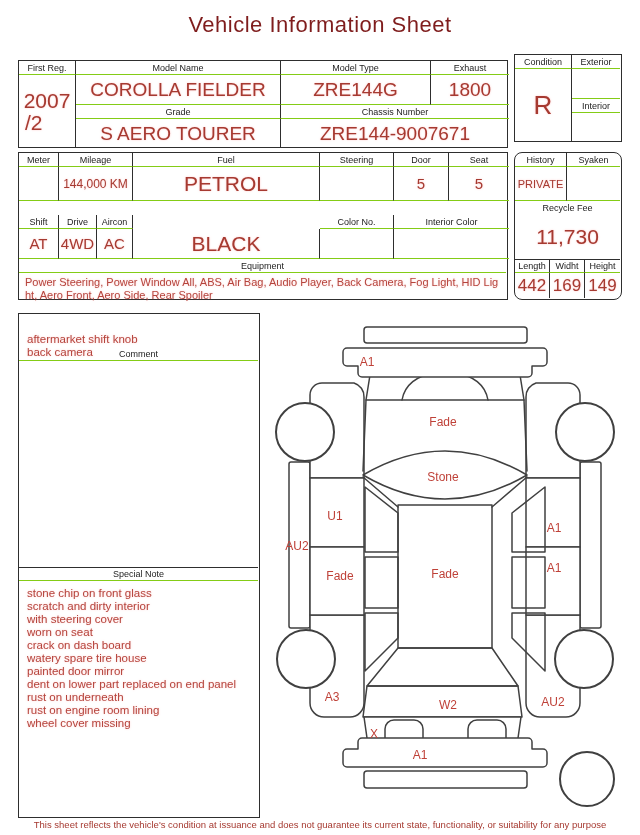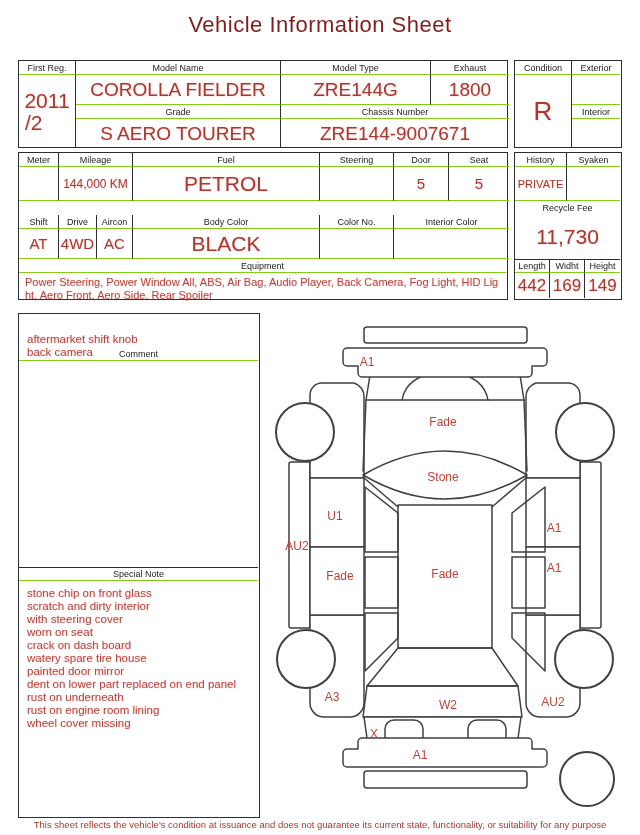--- a/index.html
+++ b/index.html
@@ -24,36 +24,36 @@
   svg text{font-family:"Liberation Sans",sans-serif;font-size:12px;fill:#bf4138;text-anchor:middle;}
 </style>
 </head>
 <body>
 
 <div class="abs title">Vehicle Information Sheet</div>
 
 <div class="abs box" style="left:18px;top:60px;width:490px;height:88px;">
   <div class="cell hdr br bb" style="left:0;top:0;width:57px;height:14px;">First Reg.</div>
   <div class="cell val br" style="left:0;top:14px;width:57px;height:73px;font-size:21px;line-height:22px;flex-direction:column;">
-    <span>2011</span>
+    <span>2007</span>
     <span style="align-self:flex-start;padding-left:6px;">/2</span>
   </div>
   <div class="cell hdr br bb" style="left:57px;top:0;width:205px;height:14px;">Model Name</div>
   <div class="cell val br bb" style="left:57px;top:14px;width:205px;height:30px;font-size:19px;">COROLLA FIELDER</div>
   <div class="cell hdr br bb" style="left:262px;top:0;width:150px;height:14px;">Model Type</div>
   <div class="cell val br bb" style="left:262px;top:14px;width:150px;height:30px;font-size:19px;">ZRE144G</div>
   <div class="cell hdr bb" style="left:412px;top:0;width:78px;height:14px;">Exhaust</div>
   <div class="cell val bb" style="left:412px;top:14px;width:78px;height:30px;font-size:19px;">1800</div>
   <div class="cell hdr br bb" style="left:57px;top:44px;width:205px;height:14px;">Grade</div>
   <div class="cell val br" style="left:57px;top:58px;width:205px;height:29px;font-size:19px;">S AERO TOURER</div>
   <div class="cell hdr bb" style="left:262px;top:44px;width:228px;height:14px;text-align:right;">Chassis Number</div>
   <div class="cell val" style="left:262px;top:58px;width:228px;height:29px;font-size:19px;">ZRE144-9007671</div>
 </div>
 
-<div class="abs box" style="left:514px;top:60px;width:108px;height:88px;padding-left:21px;">
+<div class="abs box" style="left:514px;top:54px;width:108px;height:88px;padding-left:21px;">
   <div class="cell hdr br bb" style="left:0;top:0;width:57px;height:14px;">Condition</div>
   <div class="cell val br" style="left:0;top:14px;width:57px;height:73px;font-size:26px;">R</div>
   <div class="cell hdr bb" style="left:57px;top:0;width:48px;height:14px;">Exterior</div>
   <div class="cell val bb" style="left:57px;top:14px;width:48px;height:30px;"></div>
   <div class="cell hdr bb" style="left:57px;top:44px;width:48px;height:14px;">Interior</div>
   <div class="cell val" style="left:57px;top:58px;width:48px;height:29px;"></div>
 </div>
 
 <div class="abs box" style="left:18px;top:152px;width:490px;height:148px;">
   <div class="cell hdr br bb" style="left:0;top:0;width:40px;height:14px;">Meter</div>
@@ -68,32 +68,31 @@
   <div class="cell val br bb" style="left:375px;top:14px;width:55px;height:34px;font-size:15px;">5</div>
   <div class="cell hdr bb" style="left:430px;top:0;width:60px;height:14px;">Seat</div>
   <div class="cell val bb" style="left:430px;top:14px;width:60px;height:34px;font-size:15px;">5</div>
 
   <div class="cell hdr br bb" style="left:0;top:62px;width:40px;height:14px;">Shift</div>
   <div class="cell val br bb" style="left:0;top:76px;width:40px;height:30px;font-size:15px;">AT</div>
   <div class="cell hdr br bb" style="left:40px;top:62px;width:38px;height:14px;">Drive</div>
   <div class="cell val br bb" style="left:40px;top:76px;width:38px;height:30px;font-size:15px;">4WD</div>
   <div class="cell hdr br bb" style="left:78px;top:62px;width:36px;height:14px;">Aircon</div>
   <div class="cell val br bb" style="left:78px;top:76px;width:36px;height:30px;font-size:15px;">AC</div>
-  <div class="cell hdr br bb" style="left:114px;top:62px;width:187px;height:14px;">Body Color</div>
   <div class="cell val br bb" style="left:114px;top:76px;width:187px;height:30px;font-size:21px;">BLACK</div>
   <div class="cell hdr br bb" style="left:301px;top:62px;width:74px;height:14px;">Color No.</div>
   <div class="cell val br bb" style="left:301px;top:76px;width:74px;height:30px;"></div>
   <div class="cell hdr bb" style="left:375px;top:62px;width:115px;height:14px;">Interior Color</div>
   <div class="cell val bb" style="left:375px;top:76px;width:115px;height:30px;"></div>
 
   <div class="cell hdr bb" style="left:0;top:106px;width:487px;height:14px;">Equipment</div>
   <div class="abs equip" style="left:0;top:120px;width:487px;height:25px;">Power Steering, Power Window All, ABS, Air Bag, Audio Player, Back Camera, Fog Light, HID Light, Aero Front, Aero Side, Rear Spoiler</div>
 </div>
 
-<div class="abs box" style="left:514px;top:152px;width:108px;height:148px;">
+<div class="abs box" style="left:514px;top:152px;width:108px;height:148px;border-radius:8px;">
   <div class="cell hdr br bb" style="left:0;top:0;width:52px;height:14px;">History</div>
   <div class="cell val br bb" style="left:0;top:14px;width:52px;height:34px;font-size:11px;">PRIVATE</div>
   <div class="cell hdr bb" style="left:52px;top:0;width:53px;height:14px;">Syaken</div>
   <div class="cell val bb" style="left:52px;top:14px;width:53px;height:34px;"></div>
   <div class="cell hdr" style="left:0;top:48px;width:105px;height:14px;">Recycle Fee</div>
   <div class="cell val" style="left:0;top:62px;width:105px;height:44px;font-size:21px;">11,730</div>
   <div class="cell hdr bt bb br" style="left:0;top:106px;width:35px;height:14px;">Length</div>
   <div class="cell hdr bt bb br" style="left:35px;top:106px;width:35px;height:14px;">Widht</div>
   <div class="cell hdr bt bb" style="left:70px;top:106px;width:35px;height:14px;">Height</div>
   <div class="cell val br" style="left:0;top:120px;width:35px;height:25px;font-size:17px;">442</div>

